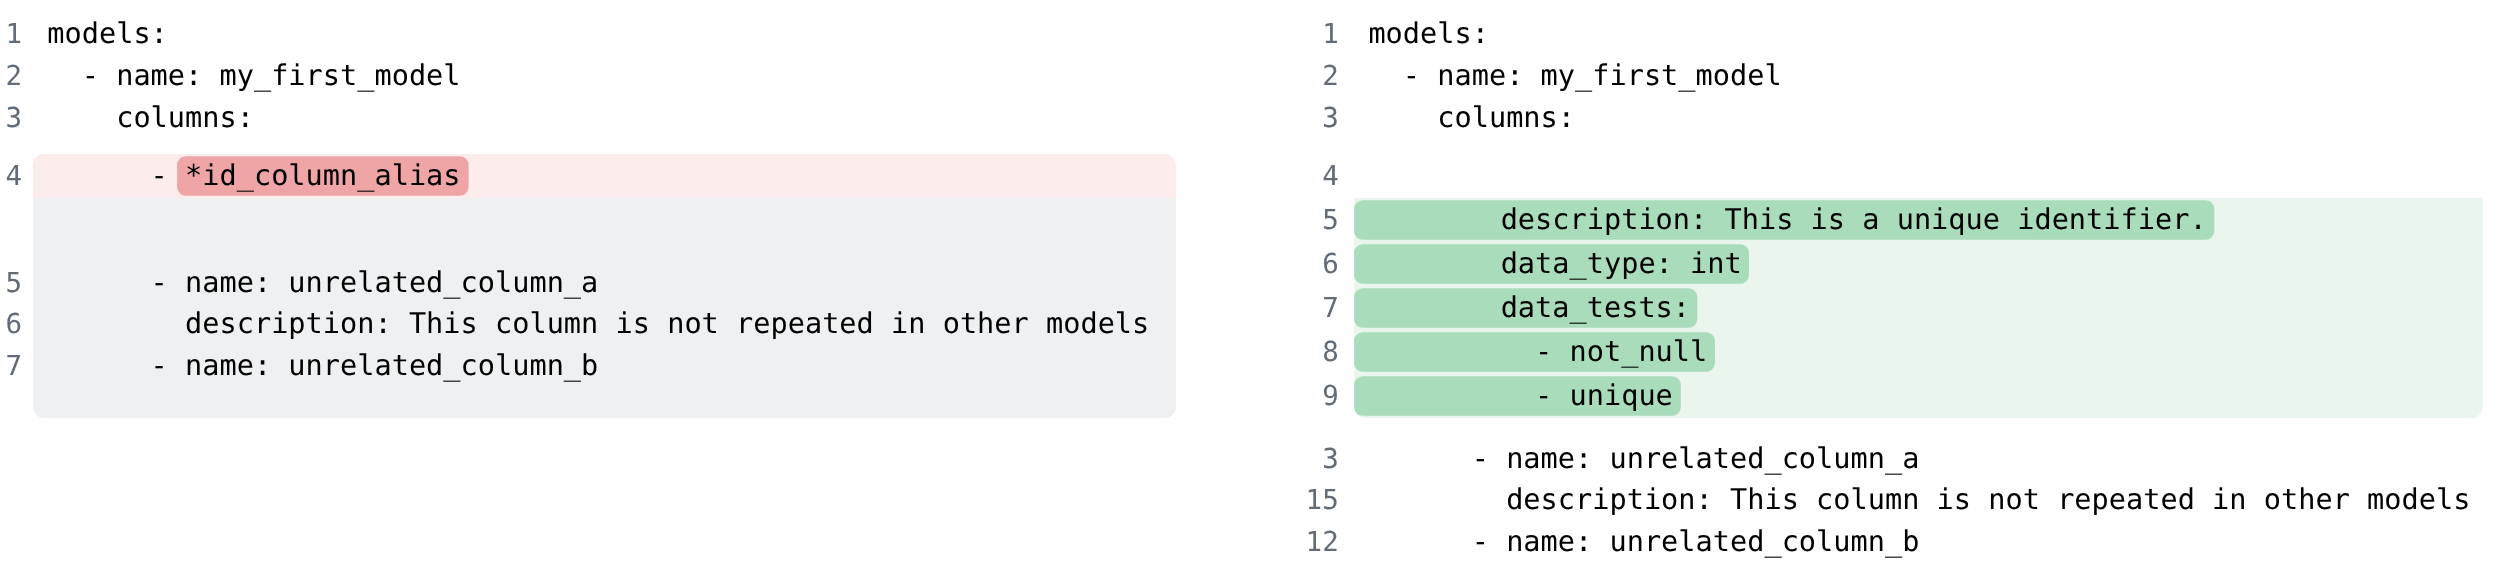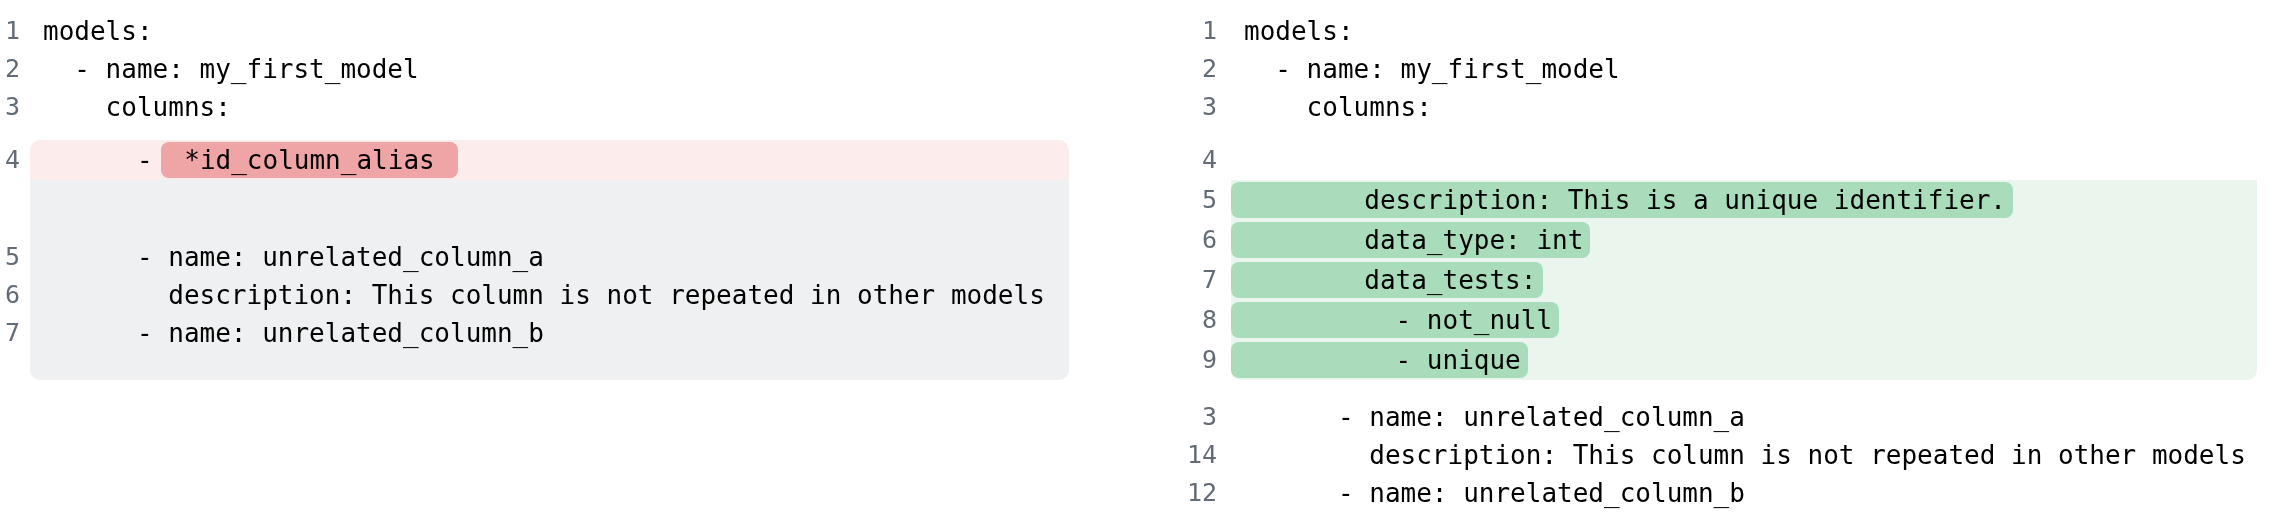--- a/index.html
+++ b/index.html
@@ -25,21 +25,21 @@
   
   .row-removed .code { background:#fcecec; border-radius:10px 10px 0 0; }
   .filler-row { height:200px; }
   .filler-row .code { background:#eef0f1; border-radius:0 0 10px 10px; height:200px; }
 
   
   .row-added .code { background:#e9f5ed; }
   .row-added.first .code { border-radius:10px 10px 0 0;margin-top:48px; }
   .row-added.last  .code { border-radius:0 0 10px 10px; }
 
-  .pill { border-radius:8px; padding:3px 23px; margin:0 -7px; }
+  .pill { border-radius:8px; padding:3px 7px; margin:0 -7px; }
   .pill-full { border-radius:8px; padding:3px 7px 3px 8px; margin:0 -7px 0 -13px; }
   .pill-red { background:#efa5a6; }
   .pill-green { background:#a8dcba; }
 </style>
 </head>
 <body>
 
 <div class="diff">
 
   <div class="pane pane-left">
@@ -120,21 +120,21 @@
         <span class="num">9</span>
         <span class="code"><span class="pill-full pill-green">          - unique</span></span>
       </div>
     </div>
 
     <div class="line">
       <span class="num">3</span>
       <span class="code">      - name: unrelated_column_a</span>
     </div>
     <div class="line">
-      <span class="num">14</span>
+      <span class="num">15</span>
       <span class="code">        description: This column is not repeated in other models</span>
     </div>
     <div class="line">
       <span class="num">12</span>
       <span class="code">      - name: unrelated_column_b</span>
     </div>
   </div>
 
 </div>
 

